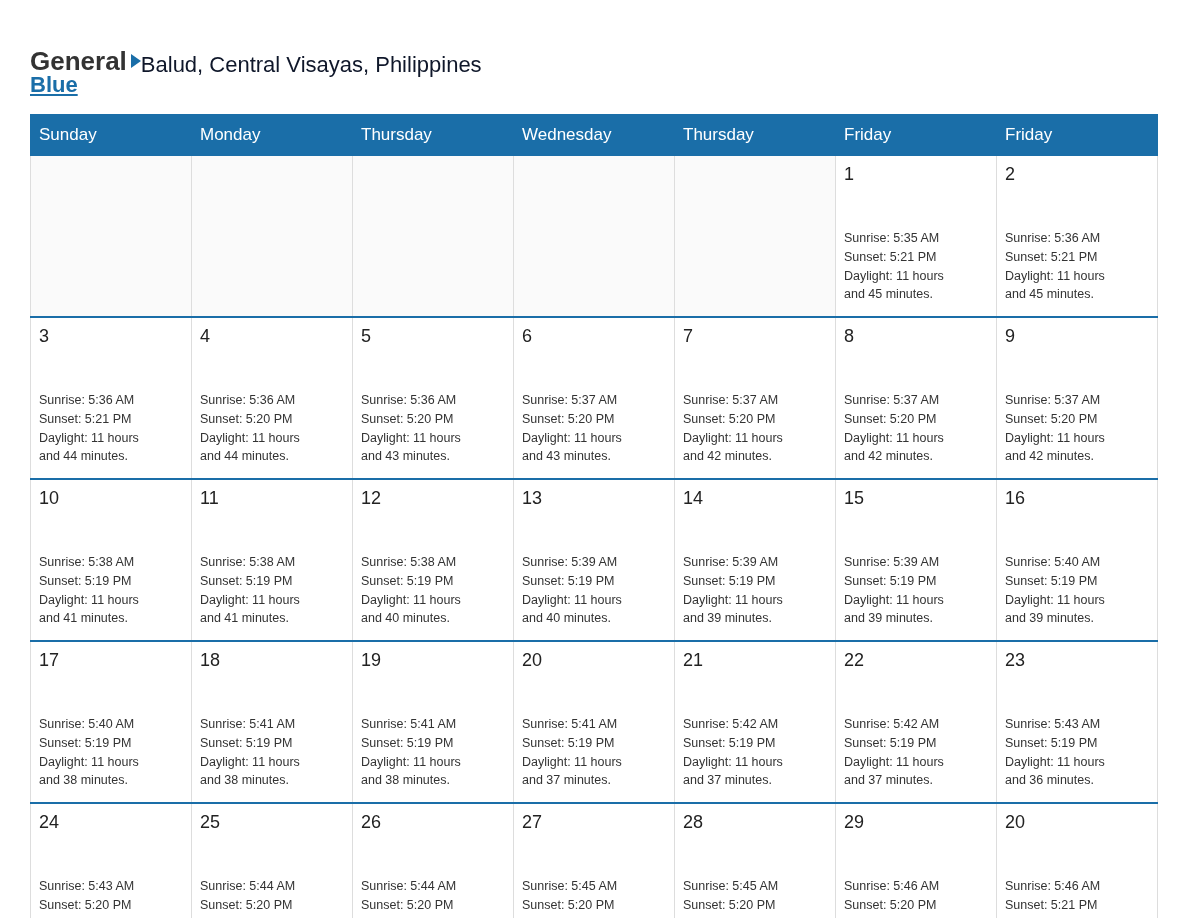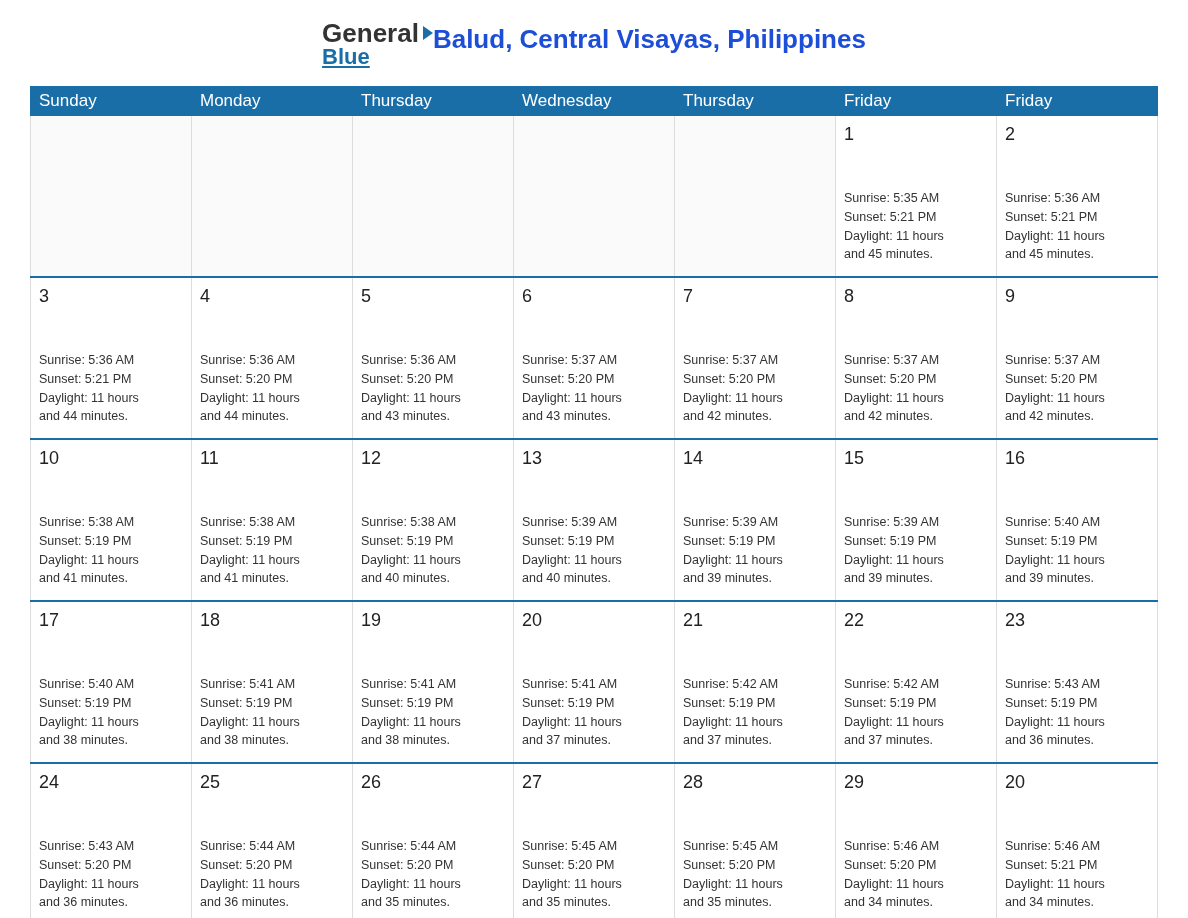--- a/index.html
+++ b/index.html
@@ -5,23 +5,24 @@
     * { margin: 0; padding: 0; box-sizing: border-box; }
     body {
       font-family: Arial, Helvetica, sans-serif;
       background: #fff;
       width: 1188px;
       min-height: 918px;
       padding: 20px 30px;
     }
     .header {
       display: flex;
-      justify-content: center;
+      justify-content: flex-start;
       align-items: flex-start;
       margin-bottom: 18px;
+      margin-top: 28px;
     }
     .logo {
       display: flex;
       flex-direction: column;
       align-items: flex-start;
     }
     .logo-general {
       font-size: 26px;
       font-weight: bold;
       color: #333;
@@ -37,39 +38,39 @@
     .title-block {
       text-align: right;
     }
     .title-block h1 {
       font-size: 52px;
       font-weight: 300;
       color: #222;
       line-height: 1.1;
     }
     .title-block h2 {
-      font-size: 26px;
-      font-weight: bold;
-      color: #1d4ed8;
+      font-size: 22px;
+      font-weight: normal;
+      color: #0f172a;
       margin-top: 4px;
     }
     
     .calendar {
       width: 100%;
       border-collapse: collapse;
       border: 1px solid #ccc;
     }
     .calendar thead tr {
       background-color: #1a6ea8;
     }
     .calendar thead th {
       color: #fff;
       font-size: 17px;
       font-weight: normal;
-      padding: 4px 8px;
+      padding: 10px 8px;
       text-align: left;
       border: 1px solid #1a6ea8;
       width: calc(100% / 7);
     }
     .calendar tbody tr {
       border-bottom: 2px solid #1a6ea8;
     }
     .calendar tbody td {
       vertical-align: top;
       padding: 8px 8px 12px 8px;

